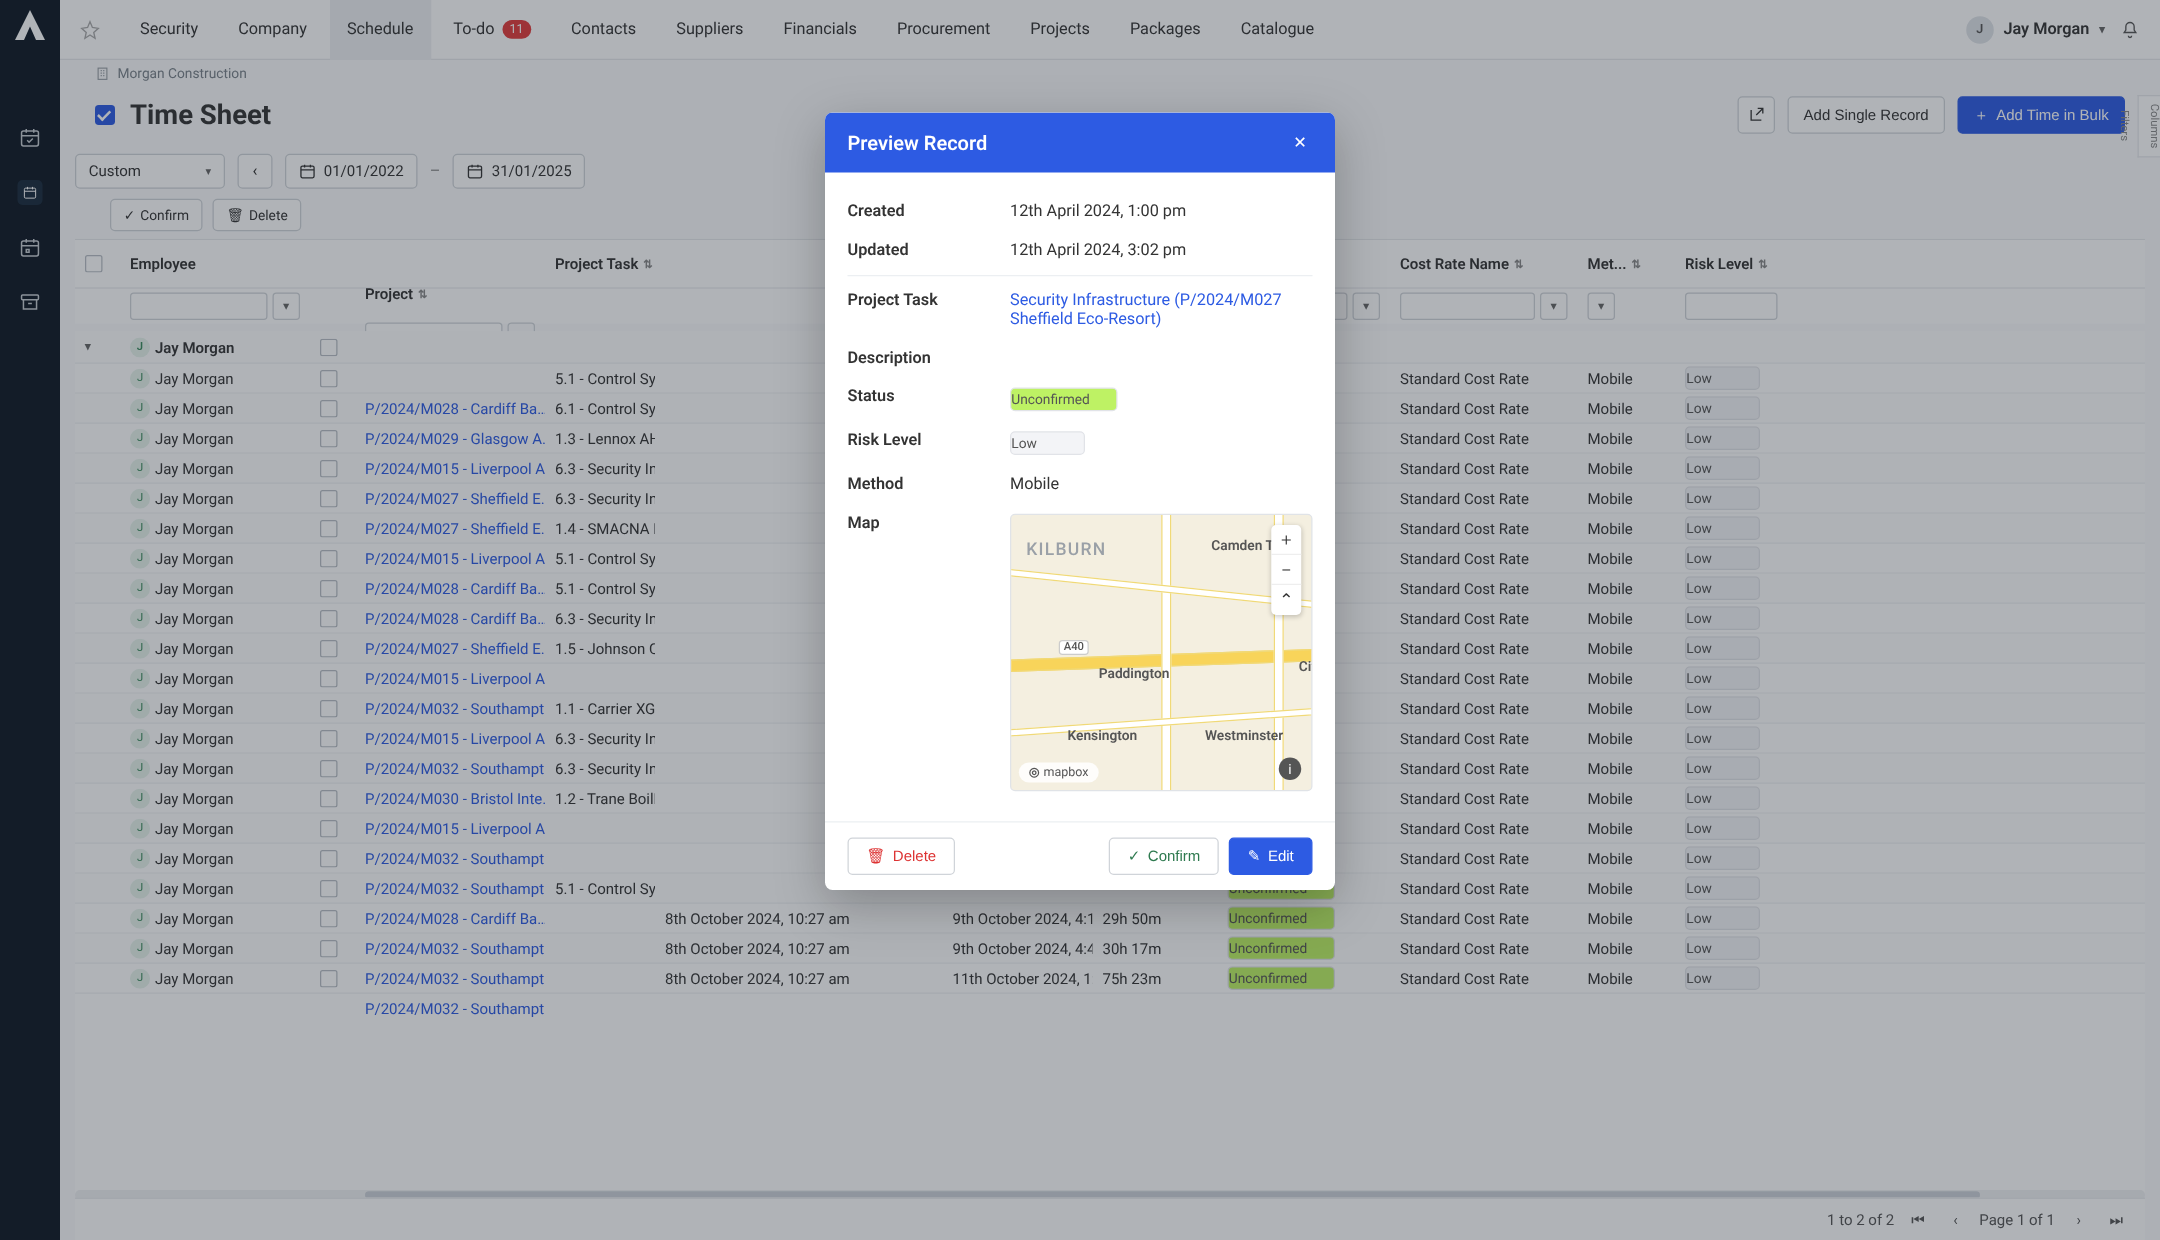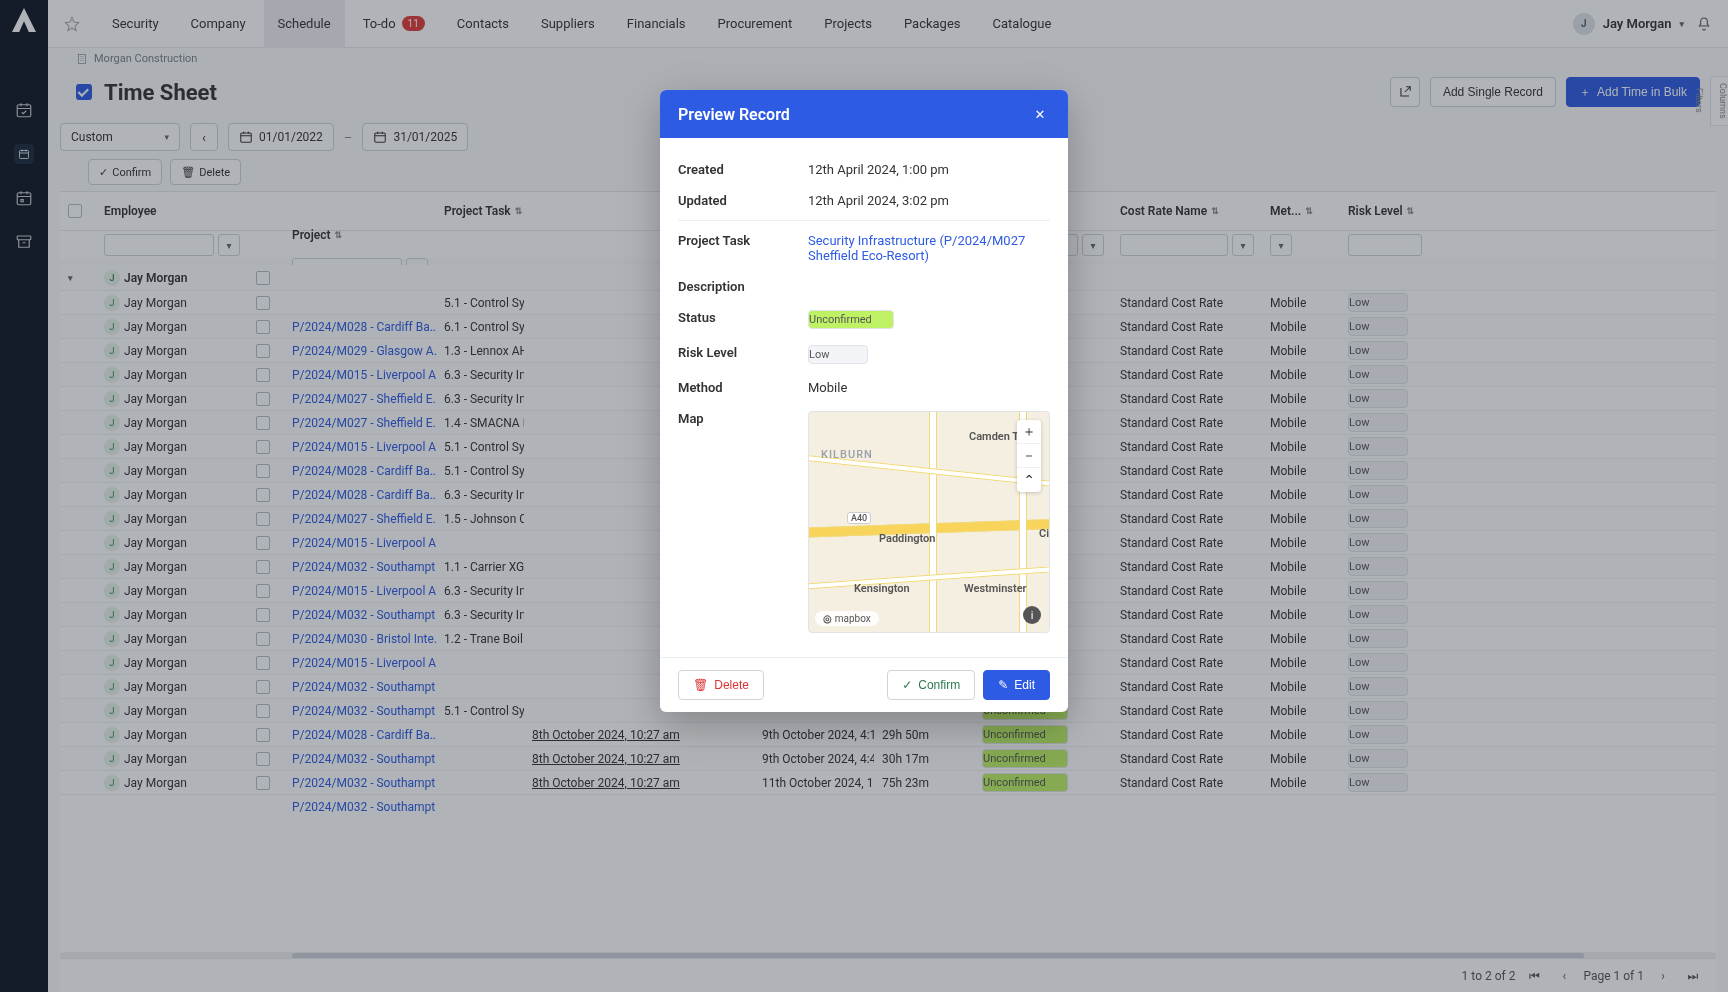--- a/index.html
+++ b/index.html
@@ -38,21 +38,21 @@
   .dash { color: #888; }
   .small-btn { height: 26px; padding: 0 10px; border: 1px solid #d0d4d9; border-radius: 4px; background: #fff; display: flex; align-items: center; gap: 4px; font-size: 11px; }
   .table-wrap { flex: 1; overflow: hidden; position: relative; padding: 0 12px; }
   .thead { display: flex; height: 40px; border-top: 1px solid #e6e8eb; border-bottom: 1px solid #e6e8eb; background: #fff; align-items: center; font-weight: 600; font-size: 12px; }
   .cell { padding: 0 8px; white-space: nowrap; overflow: hidden; text-overflow: ellipsis; display: flex; align-items: center; }
   .c-chk { width: 36px; }
   .c-emp { width: 152px; }
   .c-flag { width: 36px; }
   .c-proj { width: 152px; margin-top: 48px; }
   .c-task { width: 88px; }
-  .c-start { width: 230px; text-decoration: underline; }
+  .c-start { width: 230px; }
   .c-stop { width: 120px; }
   .c-dur { width: 100px; }
   .c-status { width: 138px; }
   .c-rate { width: 150px; }
   .c-method { width: 78px; }
   .c-risk { width: 90px; }
   .sort-ico { margin-left: 4px; font-size: 9px; color: #888; }
   .filter-row { display: flex; height: 28px; align-items: center; background: #fff; }
   .filter-cell { display: flex; align-items: center; padding: 0 8px; gap: 4px; }
   .fbox { flex: 1; height: 22px; border: 1px solid #d0d4d9; border-radius: 3px; background: #fff; }
@@ -860,21 +860,21 @@
               <div class="road" style="left:-10px;top:110px;width:340px;height:10px;transform:rotate(-2deg);background:#f8d45a;"></div>
               <div class="road" style="left:120px;top:-10px;width:8px;height:240px;background:#fff;"></div>
               <div class="road" style="left:210px;top:-10px;width:8px;height:240px;background:#fff;"></div>
               <div class="road" style="left:-10px;top:60px;width:340px;height:6px;background:#fff;transform:rotate(6deg);"></div>
               <div class="road" style="left:-10px;top:160px;width:340px;height:6px;background:#fff;transform:rotate(-4deg);"></div>
               <span class="map-label" style="left:160px;top:18px;font-weight:600;">Camden Town</span>
               <span class="map-label" style="left:70px;top:120px;font-weight:600;">Paddington</span>
               <span class="map-label" style="left:230px;top:115px;font-weight:600;">City of Londo</span>
               <span class="map-label" style="left:45px;top:170px;font-weight:600;">Kensington</span>
               <span class="map-label" style="left:155px;top:170px;font-weight:600;">Westminster</span>
-              <span class="map-label" style="left:12px;top:36px;font-size:11px;color:#9aa0a7;letter-spacing:1px;">KILBURN</span>
+              <span class="map-label" style="left:12px;top:20px;font-size:14px;color:#9aa0a7;letter-spacing:1px;">KILBURN</span>
               <span class="map-label" style="left:280px;top:30px;font-size:9px;color:#9aa0a7;letter-spacing:1px;">ST</span>
               <span class="map-label" style="left:38px;top:100px;background:#fff;border:1px solid #ccc;border-radius:3px;padding:0 3px;font-size:9px;">A40</span>
             </div>
             <div class="map-ctrl">
               <div>＋</div>
               <div>－</div>
               <div style="border-bottom:none;">⌃</div>
             </div>
             <div class="mapbox-badge">
                 <span style="font-weight:700">◎</span>

